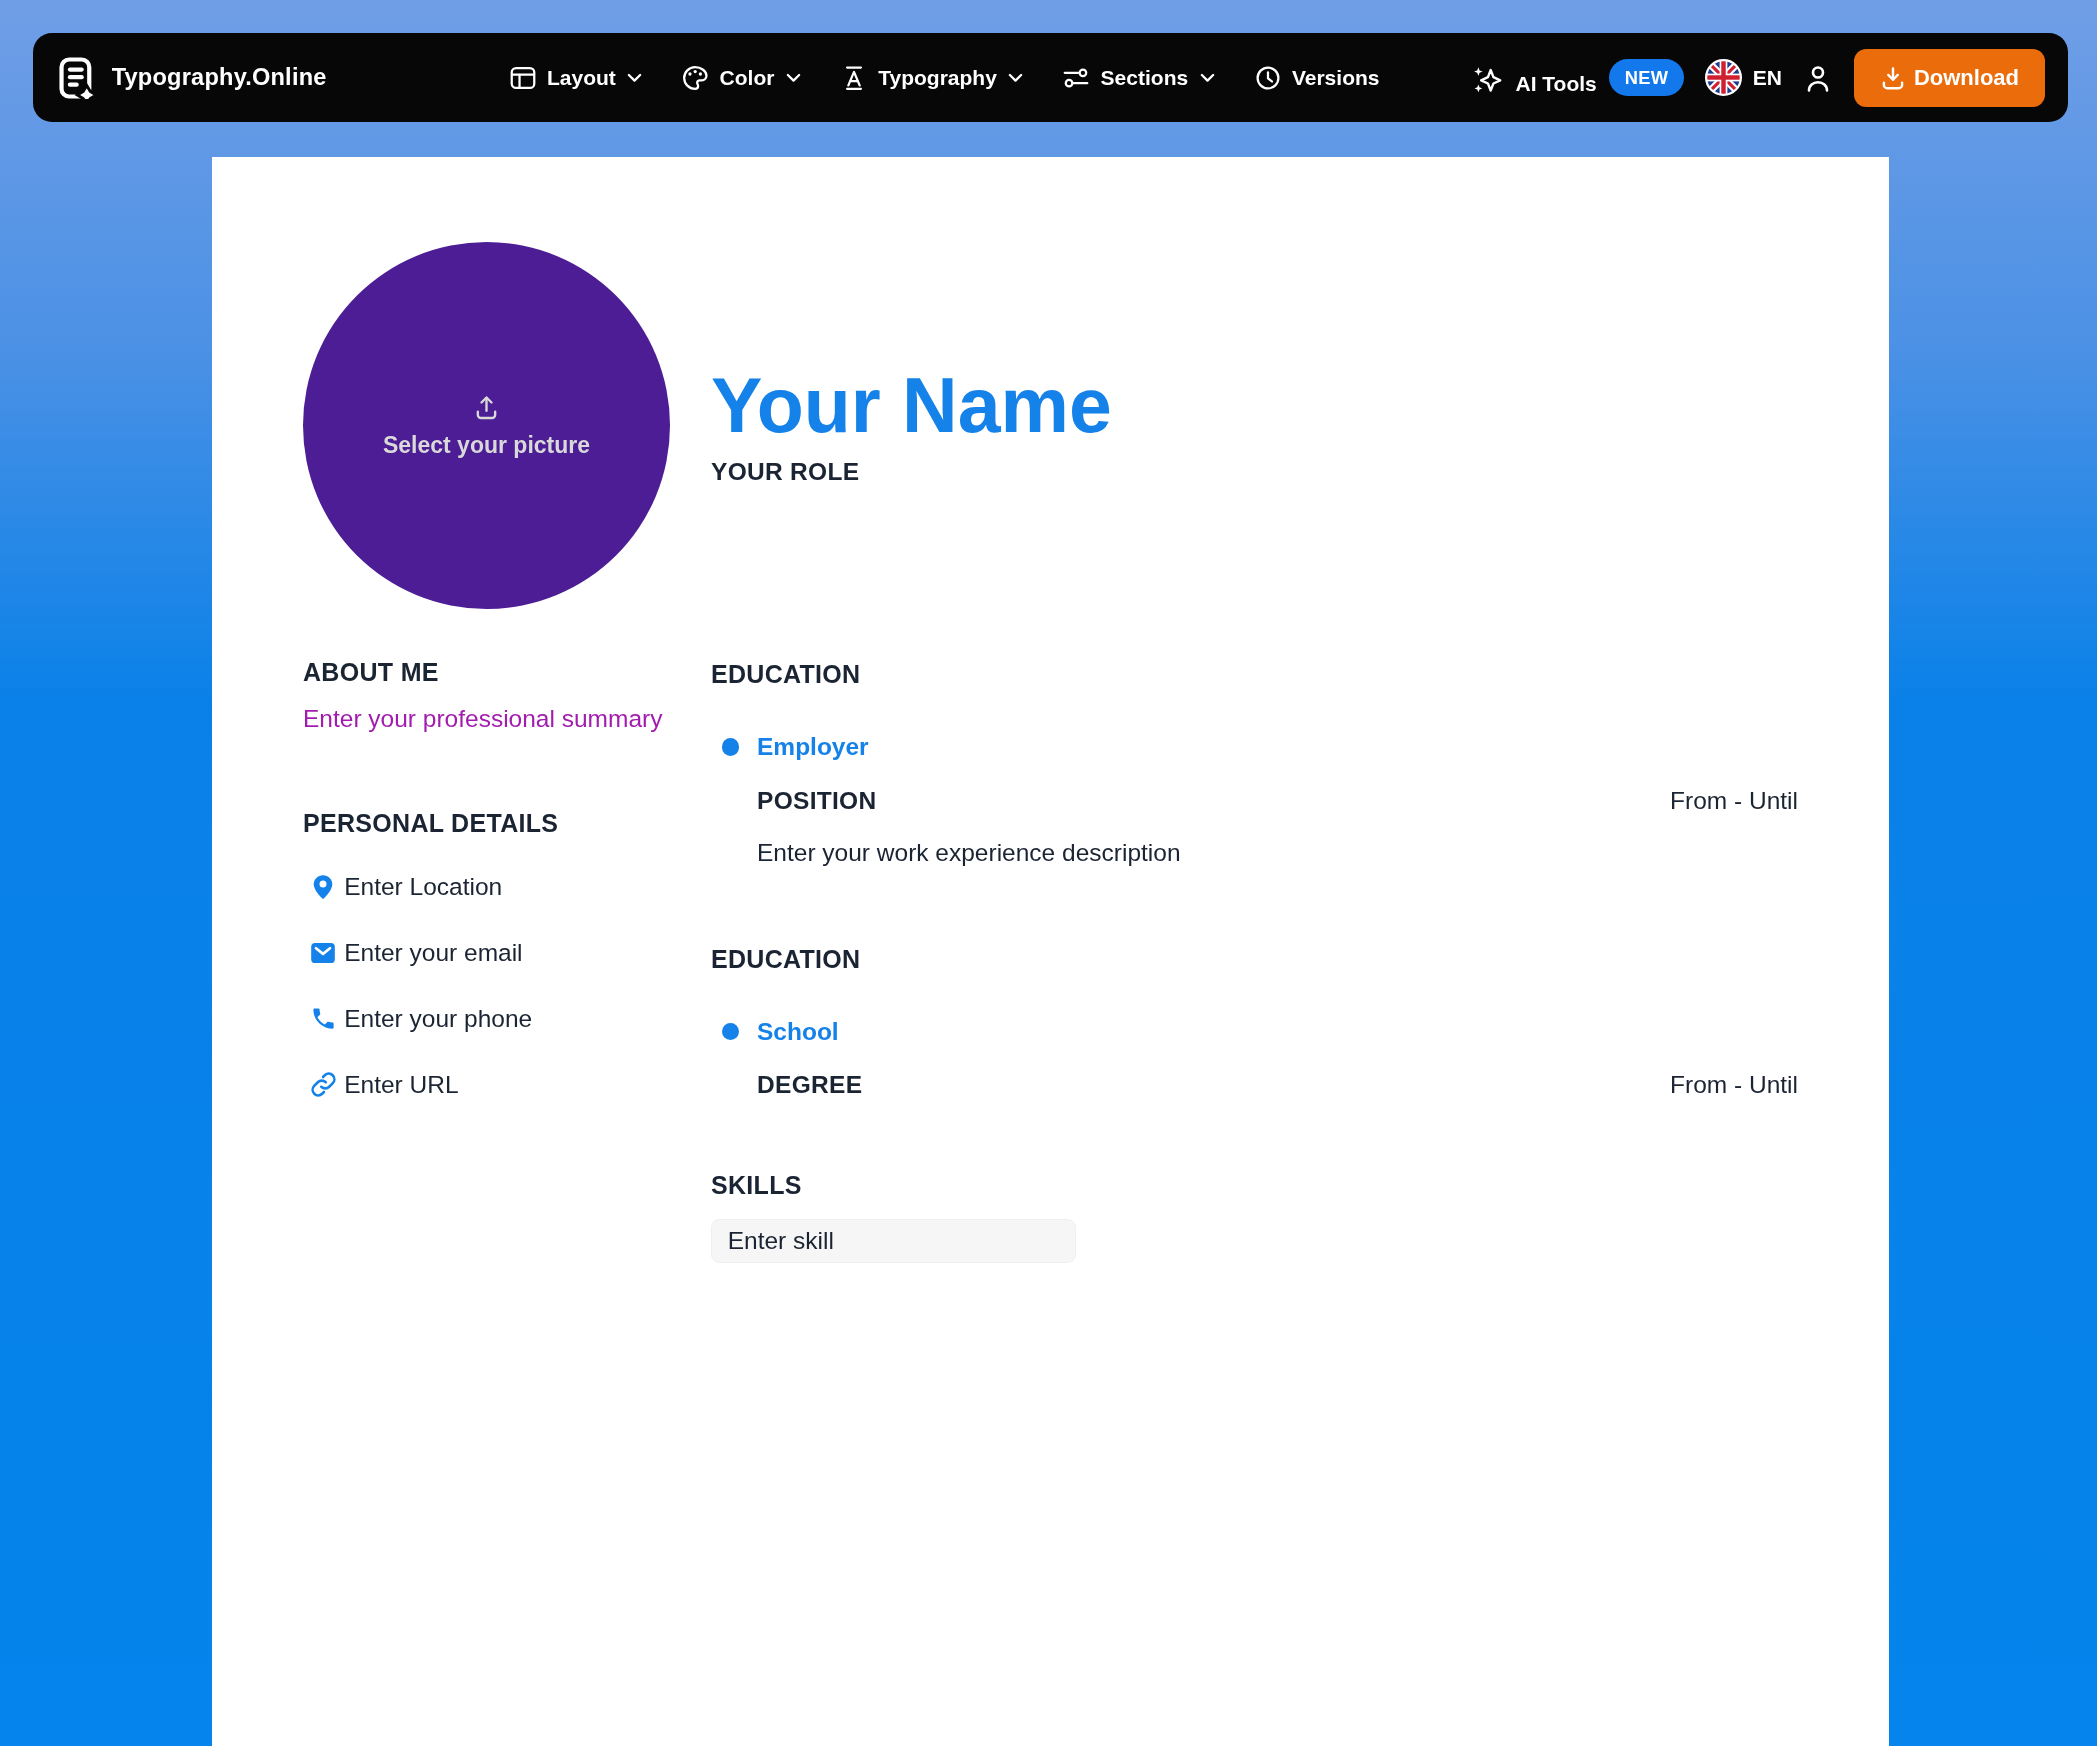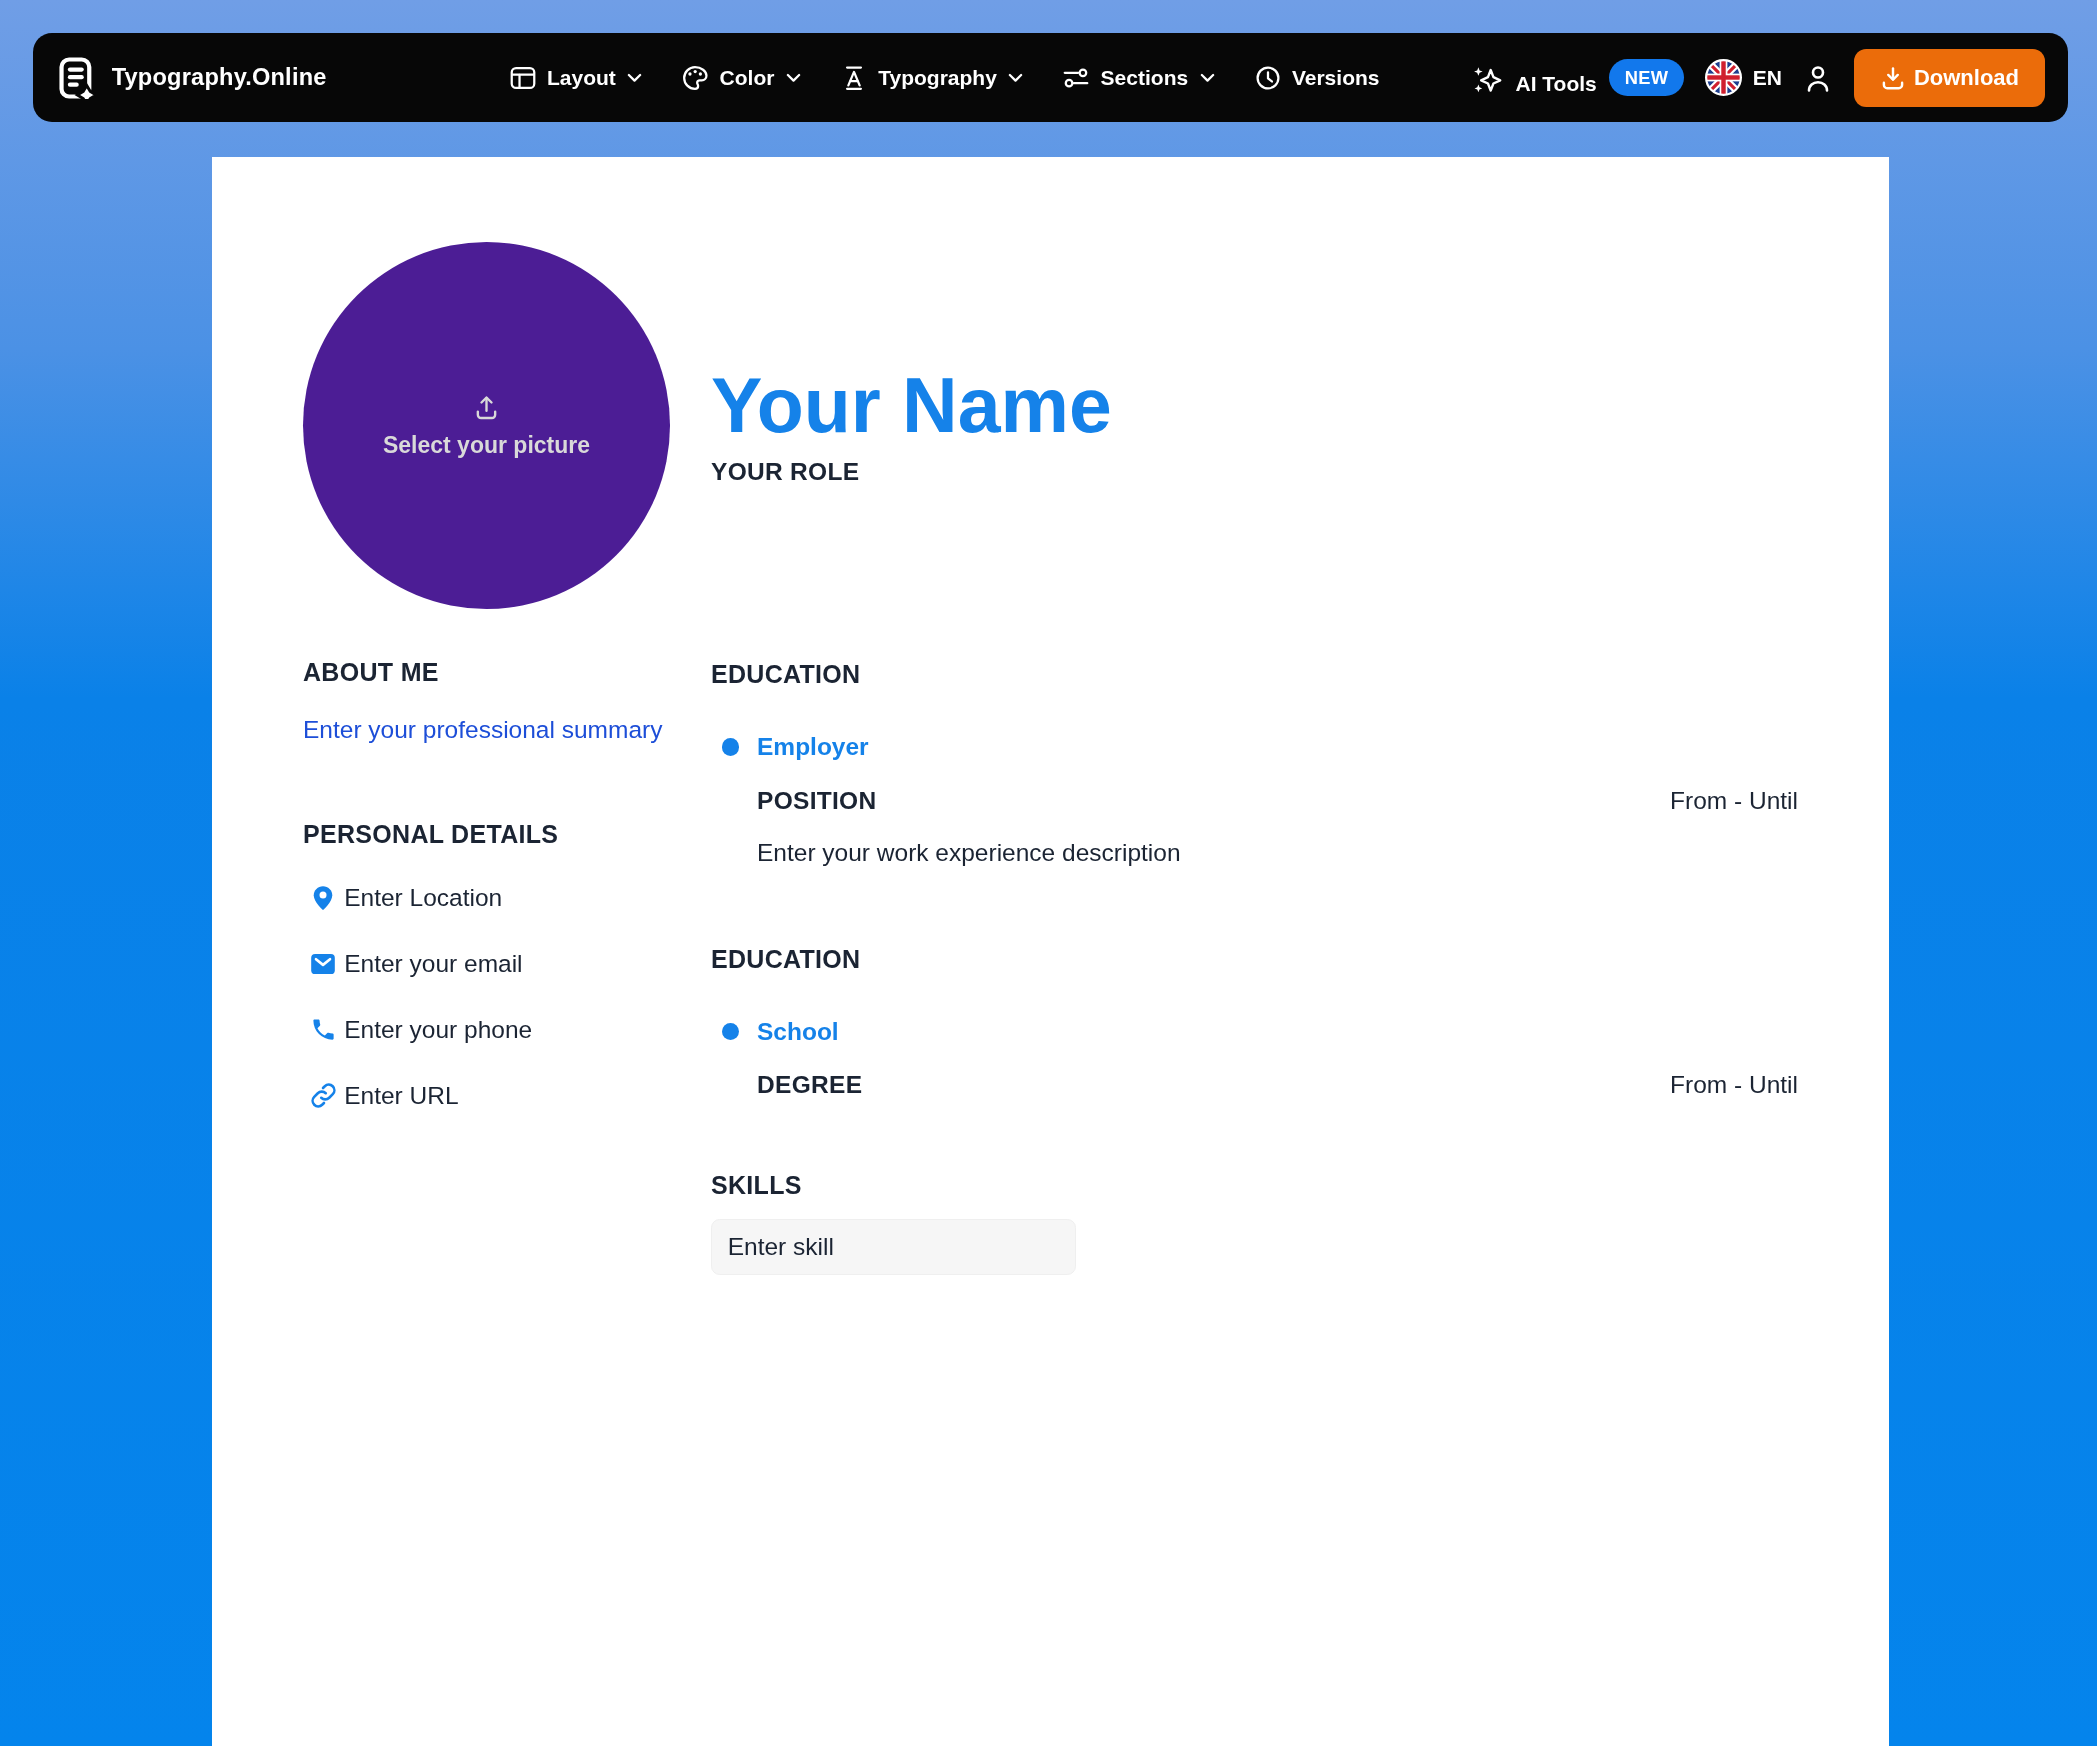--- a/index.html
+++ b/index.html
@@ -39,21 +39,21 @@
 
   .col-left { width:370px; }
   .photo-circle {
     margin-top:85px; width:367px; height:367px; border-radius:50%; background:#4c1d95;
     display:flex; flex-direction:column; align-items:center; justify-content:center; gap:8.7px; cursor:pointer;
   }
   .photo-label { color:#D9D9D9; font-size:23px; font-weight:600; }
 
   .section-heading { font-size:25px; font-weight:800; color:#1B2433; letter-spacing:0.3px; }
   .h-about { margin-top:49px; }
-  .summary-text { margin-top:23px; font-size:24.5px; line-height:40px; color:#1d4ed8; cursor:text; }
+  .summary-text { margin-top:12px; font-size:24.5px; line-height:40px; color:#a21caf; cursor:text; }
   .h-details { margin-top:70px; }
   .detail-row { display:flex; align-items:center; margin-top:31px; height:35px; cursor:text; }
   .detail-row:first-of-type { margin-top:38px; }
   .detail-icon { width:30px; height:30px; margin-left:5.2px; display:flex; align-items:center; justify-content:center; }
   .detail-label { margin-left:6px; font-size:24.5px; color:#1B2433; }
 
   .col-right { min-width:0; }
   .resume-name { margin-top:210px; font-size:77px; font-weight:700; color:#1582E9; line-height:1; cursor:text; }
   .resume-role { margin-top:14px; font-size:24.5px; font-weight:800; color:#1B2433; letter-spacing:0.3px; cursor:text; }
   .h-exp { margin-top:174px; }
@@ -61,21 +61,21 @@
   .entry-bullet { position:absolute; left:10.5px; top:7px; width:17.5px; height:17.5px; border-radius:50%; background:#1582E9; }
   .entry-org { margin-top:42px; }
   .entry-org .org-label { font-size:24.5px; font-weight:700; color:#1582E9; line-height:31px; cursor:text; }
   .entry-titlerow { display:flex; justify-content:space-between; align-items:baseline; margin-top:24.5px; }
   .entry-title { font-size:24.5px; font-weight:800; color:#1B2433; letter-spacing:0.3px; cursor:text; }
   .entry-dates { font-size:24.5px; color:#1B2433; cursor:text; }
   .entry-desc { margin-top:23px; font-size:24.5px; color:#1B2433; line-height:30px; cursor:text; }
   .h-edu { margin-top:77px; }
   .h-skills { margin-top:72px; }
   .skill-input {
-    margin-top:19px; width:365px; height:56px; background:#F6F6F6;
+    margin-top:19px; width:365px; height:44px; background:#F6F6F6;
     border:1.7px solid #EFEFEF; border-radius:8.7px; padding:0 15.7px;
     font-family:inherit; font-size:24.5px; color:#1B2433; outline:none;
   }
   .skill-input::placeholder { color:#1B2433; opacity:1; }
 
   svg { display:block; }
 </style>
 </head>
 <body>
 

